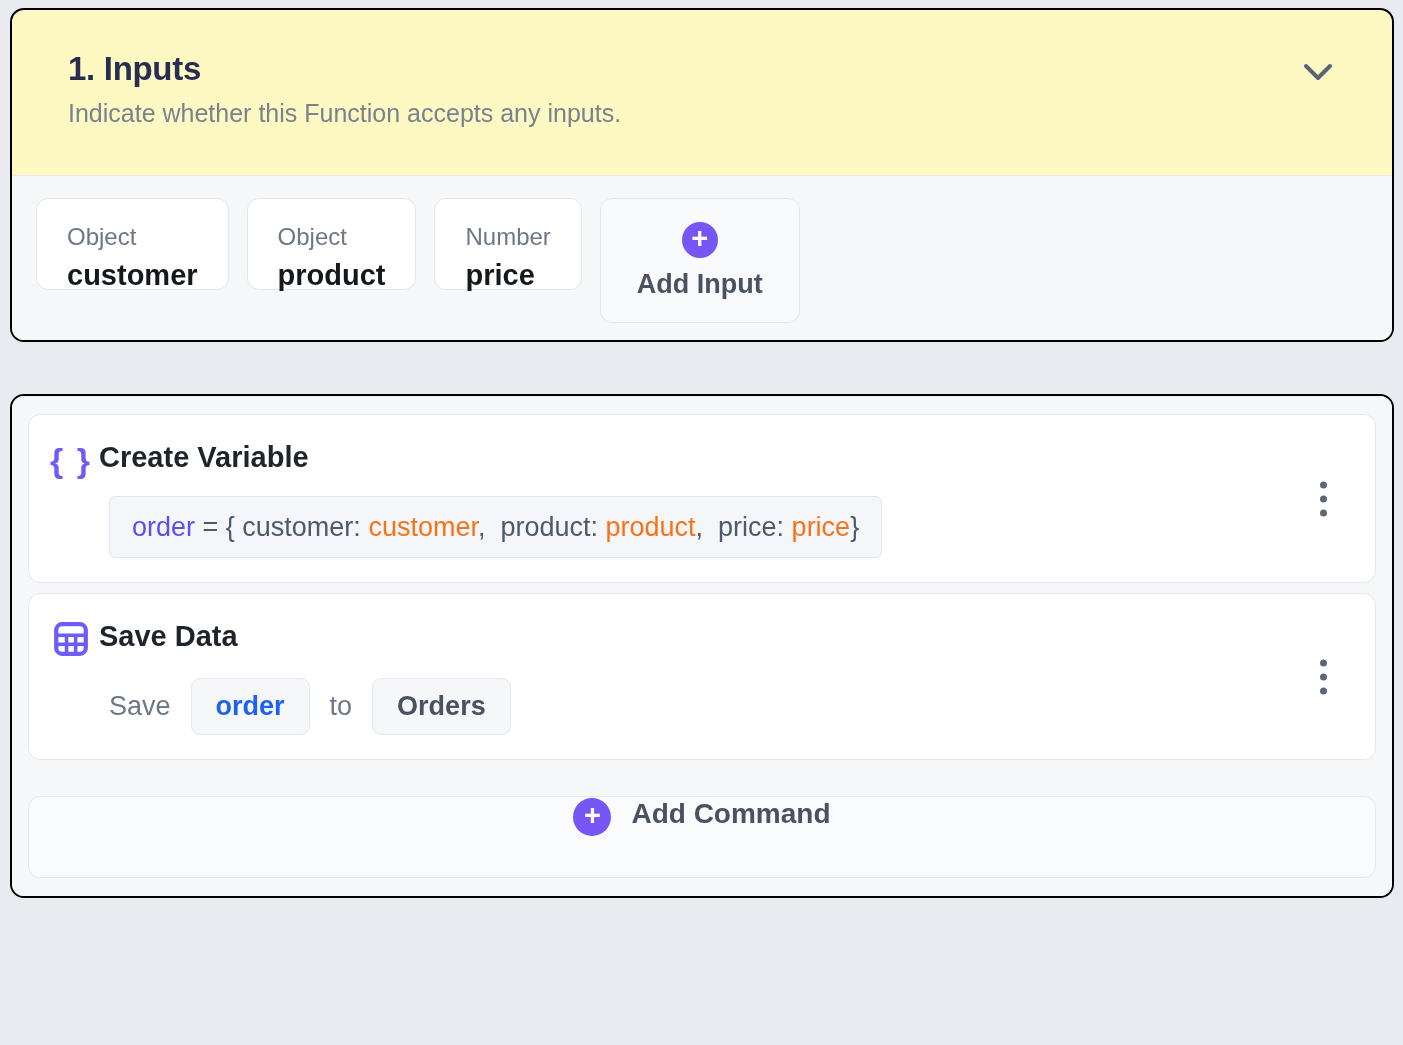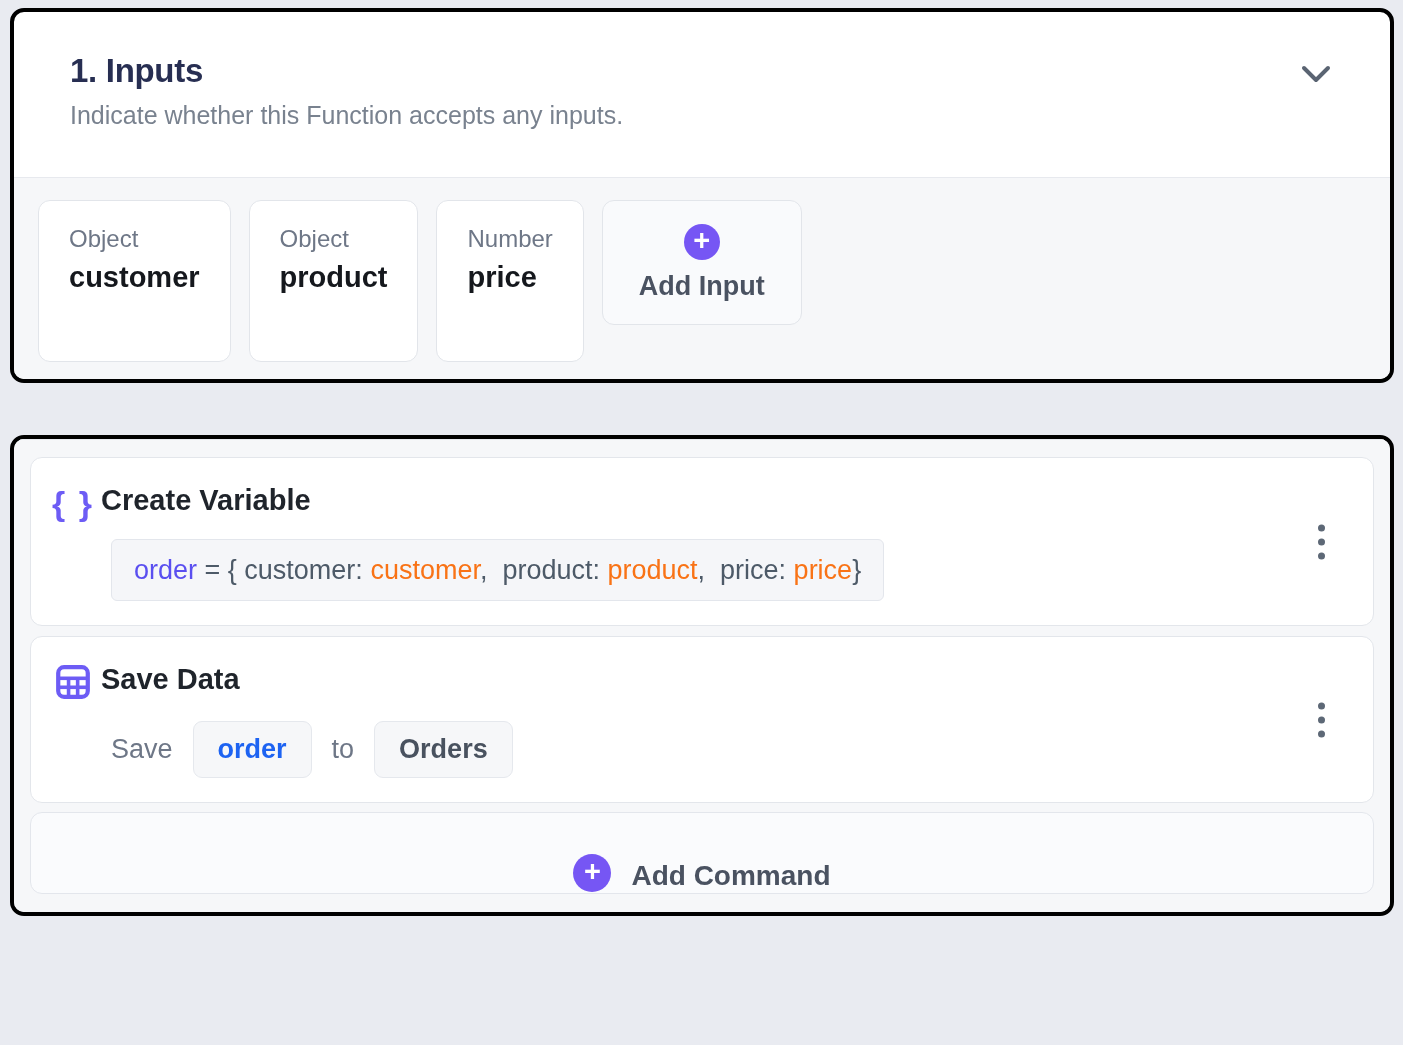--- a/index.html
+++ b/index.html
@@ -10,22 +10,22 @@
     font-family: "Liberation Sans", sans-serif;
     color: #1f242b;
     overflow: hidden;
   }
   .page {
     width: 1403px; height: 1045px;
     padding: 8px 9px 9px 10px;
     display: flex; flex-direction: column; gap: 52px;
   }
   .card {
-    background: #ffffff;
-    border: 4px solid #000000;
+    background: #fef9c3;
+    border: 2px solid #000000;
     border-radius: 14px;
     position: relative;
     overflow: hidden;
   }
   .card-header {
     position: relative;
     padding: 40px 130px 46px 56px;
   }
   .section-title {
     margin: 0;
@@ -49,21 +49,21 @@
     border-top: 1px solid #e7e9ee;
     padding: 22px 24px 17px;
     display: flex; gap: 18px; align-items: stretch;
   }
   .input-chip {
     background: #ffffff;
     border: 1px solid #e2e5ea;
     border-radius: 12px;
     padding: 24px 30px;
     min-width: 132px;
-    height: 162px;
+    height: 92px;
     cursor: pointer;
   }
   .chip-type { font-size: 24px; color: #6e7787; line-height: 28px; }
   .chip-name { font-size: 29px; font-weight: 700; color: #15181d; margin-top: 8px; line-height: 33px; }
   .add-chip {
     background: #f9fafc;
     border: 1px solid #e2e5ea;
     border-radius: 12px;
     height: 125px;
     padding: 14px 36px;
@@ -131,26 +131,26 @@
     border-radius: 9px;
     padding: 12px 24px;
     font-weight: 700;
     cursor: pointer;
     font-size: 27px;
     font-family: inherit;
   }
   .pill-var { color: #1d63f2; }
   .pill-target { color: #49525f; }
   .add-command-bar {
-    margin-top: 9px;
+    margin-top: 36px;
     width: 100%; height: 82px;
     background: #fafbfd;
     border: 1px solid #e3e6ec;
     border-radius: 12px;
-    display: flex; align-items: flex-end; justify-content: center; gap: 20px;
+    display: flex; align-items: flex-start; justify-content: center; gap: 20px;
     cursor: pointer;
     font-family: inherit;
   }
   .add-command-bar .plus-badge { width: 38px; height: 38px; }
   .add-command-bar .add-label { font-size: 28px; }
 </style>
 </head>
 <body>
 
 <div class="page">

